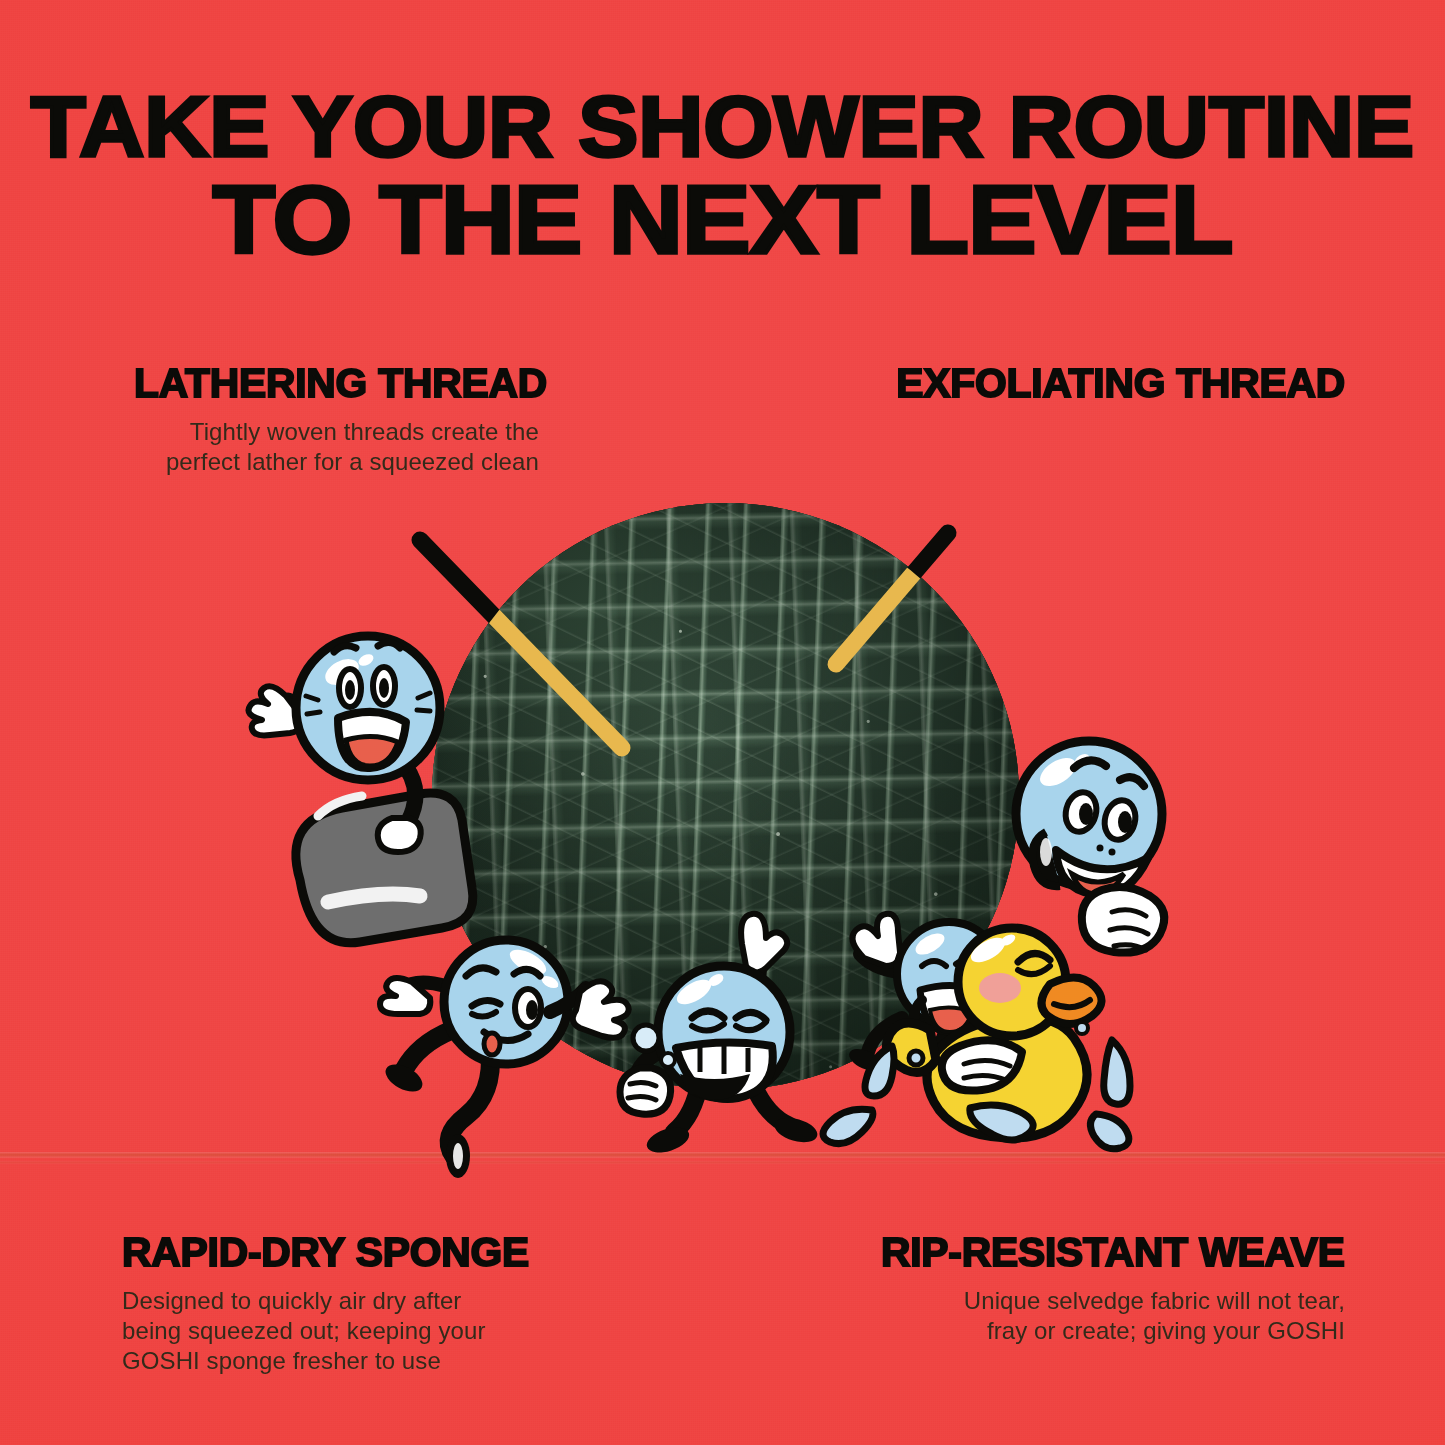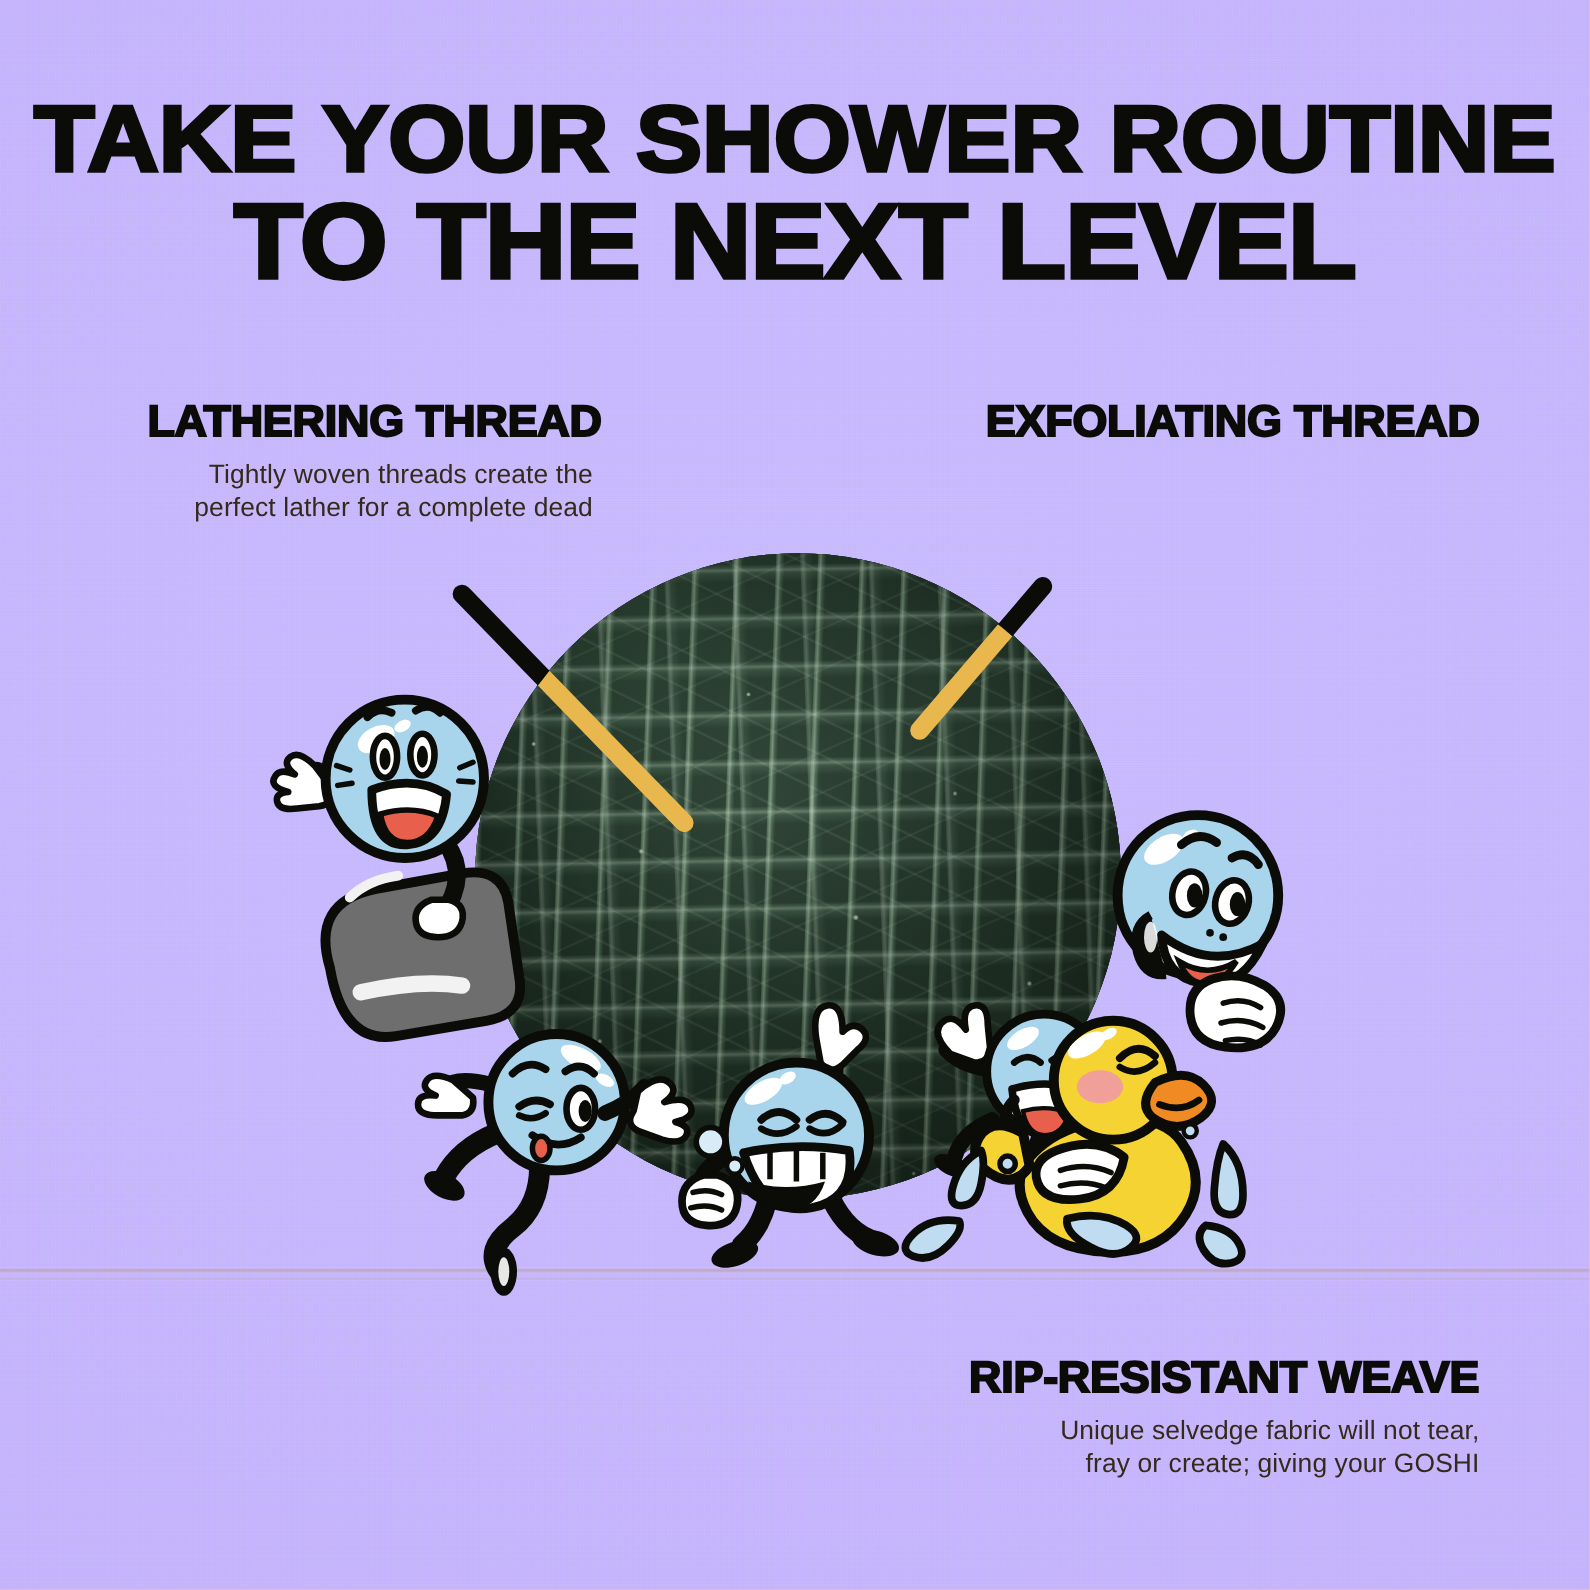--- a/index.html
+++ b/index.html
@@ -6,21 +6,21 @@
   html,body{margin:0;padding:0;}
   body{
     width:1445px;height:1445px;overflow:hidden;
     font-family:"Liberation Sans", sans-serif;
     background:#E8B84E;
   }
 
   
   .poster{
     position:relative;width:1445px;height:1445px;overflow:hidden;
-    background:#c4b5fd;
+    background:#ef4444;
   }
   
   .paper-grain{
     position:absolute;inset:0;pointer-events:none;z-index:2;
     background-image:
       repeating-linear-gradient(0deg, rgba(255,255,255,.030) 0 1px, rgba(0,0,0,.018) 1px 2px),
       repeating-linear-gradient(90deg, rgba(255,255,255,.022) 0 1px, rgba(0,0,0,.014) 1px 2px),
       radial-gradient(ellipse 120% 90% at 50% 45%, rgba(255,255,255,.10), rgba(120,78,16,.10) 78%, rgba(110,70,12,.20) 100%);
     mix-blend-mode:overlay;opacity:.85;
   }
@@ -162,30 +162,38 @@
 
   <h1 class="headline">
     <span class="hl-line l1">TAKE YOUR SHOWER  ROUTINE</span>
     <span class="hl-line l2">TO THE NEXT LEVEL</span>
   </h1>
 
   <div class="feature feat-tl">
     <div class="f-title">LATHERING THREAD</div>
     <div class="f-body">
       <span class="bl">Tightly woven threads create the</span>
-      <span class="bl">perfect lather for a complete dead</span>
+      <span class="bl">perfect lather for a squeezed clean</span>
     </div>
   </div>
 
   <div class="feature feat-tr">
     <div class="f-title">EXFOLIATING THREAD</div>
     <div class="f-body">
     </div>
   </div>
 
+  <div class="feature feat-bl">
+    <div class="f-title">RAPID-DRY SPONGE</div>
+    <div class="f-body">
+      <span class="bl">Designed to quickly air dry after</span>
+      <span class="bl">being squeezed out; keeping your</span>
+      <span class="bl">GOSHI sponge fresher to use</span>
+    </div>
+  </div>
 
   <div class="feature feat-br">
     <div class="f-title">RIP-RESISTANT WEAVE</div>
     <div class="f-body">
       <span class="bl">Unique selvedge fabric will not tear,</span>
       <span class="bl">fray or create; giving your GOSHI</span>
     </div>
   </div>
 
   <div class="fabric-circle">

